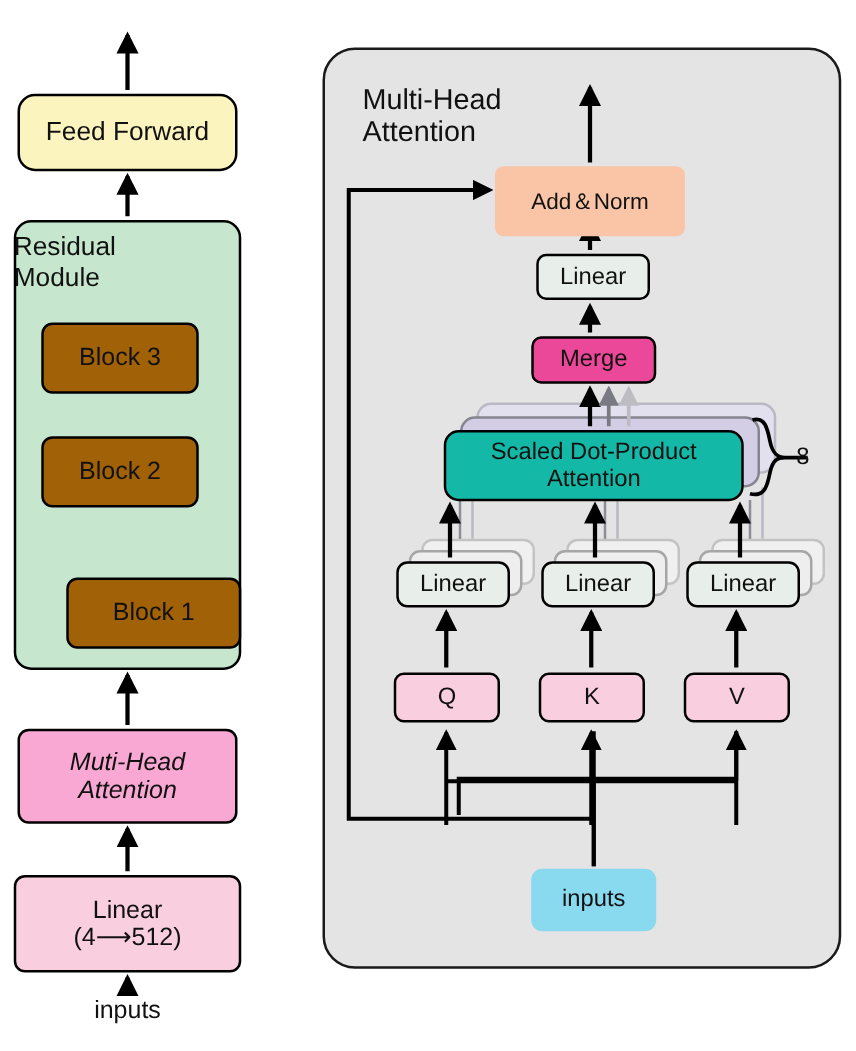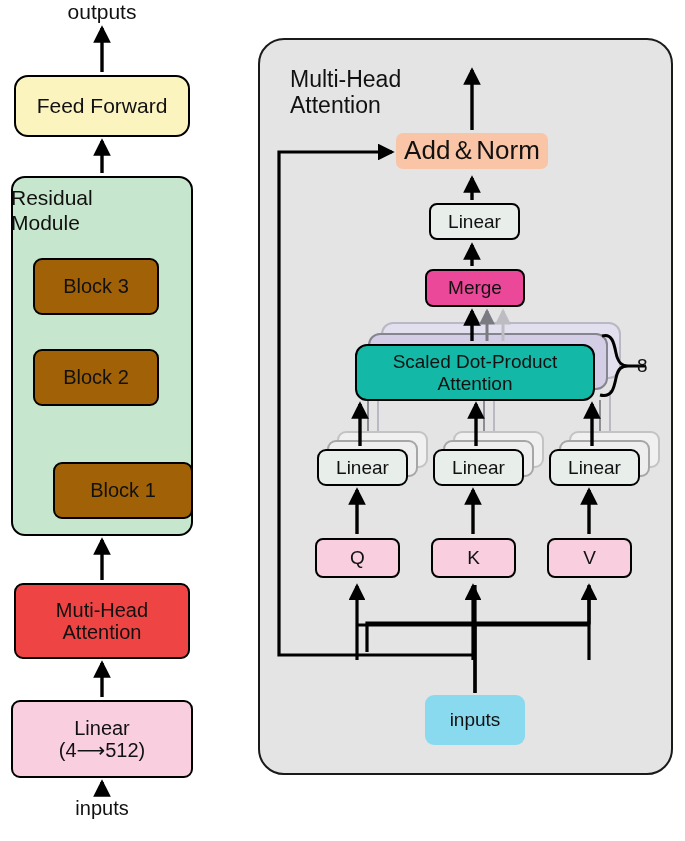--- a/index.html
+++ b/index.html
@@ -81,22 +81,23 @@
     background: #a16207;
     border-radius: 9px;
     font-size: 20px;
     z-index: 16;
   }
   #box-block3 { left: 33px; top: 258px; width: 126px; height: 57px; }
   #box-block2 { left: 33px; top: 349px; width: 126px; height: 57px; }
   #box-block1 { left: 33px; top: 462px; width: 140px; height: 57px; margin-left: 20px; }
   #box-mha-left {
     left: 14px; top: 583px; width: 176px; height: 76px;
-    background: #ef4444;
+    background: #f9a8d4;
     font-size: 20px;
+    font-style: italic;
   }
   #box-linear-left {
     left: 11px; top: 700px; width: 182px; height: 78px;
     background: #f9cfdf;
     font-size: 20px;
   }
   
   #panel-mha {
     position: absolute;
     left: 258px; top: 38px; width: 415px; height: 737px;
@@ -104,25 +105,25 @@
     border: 2.4px solid #1a1a1a;
     border-radius: 26px;
     box-sizing: border-box;
     z-index: 2;
   }
   #label-panel-title {
     left: 290px; top: 66px; width: 180px;
     font-size: 23px; text-align: left;
   }
   #box-addnorm {
-    left: 396px; top: 133px; width: 152px; height: 36px;
+    left: 396px; top: 133px; width: 152px; height: 56px;
     background: #f9c5a6;
     border: none;
     border-radius: 7px;
-    font-size: 26px;
+    font-size: 18px;
   }
   #box-linear-top {
     left: 429px; top: 203px; width: 91px; height: 37px;
     background: #e8eeea;
     border-width: 2.2px;
     border-radius: 8px;
     font-size: 19px;
   }
   #box-merge {
     left: 425px; top: 269px; width: 100px; height: 38px;
@@ -211,21 +212,20 @@
   }
   svg.wires-under {
     z-index: 4;
   }
 </style>
 </head>
 <body>
 
 <div id="stage">
 
-  <div class="plain-label" id="txt-outputs">outputs</div>
 
   <div class="node" id="box-feed-forward">Feed Forward</div>
 
   <div class="node" id="box-residual"></div>
   <div id="label-residual">Residual
 Module</div>
 
   <div class="node block-node" id="box-block3">Block 3</div>
   <div class="node block-node" id="box-block2">Block 2</div>
   <div class="node block-node" id="box-block1">Block 1</div>

